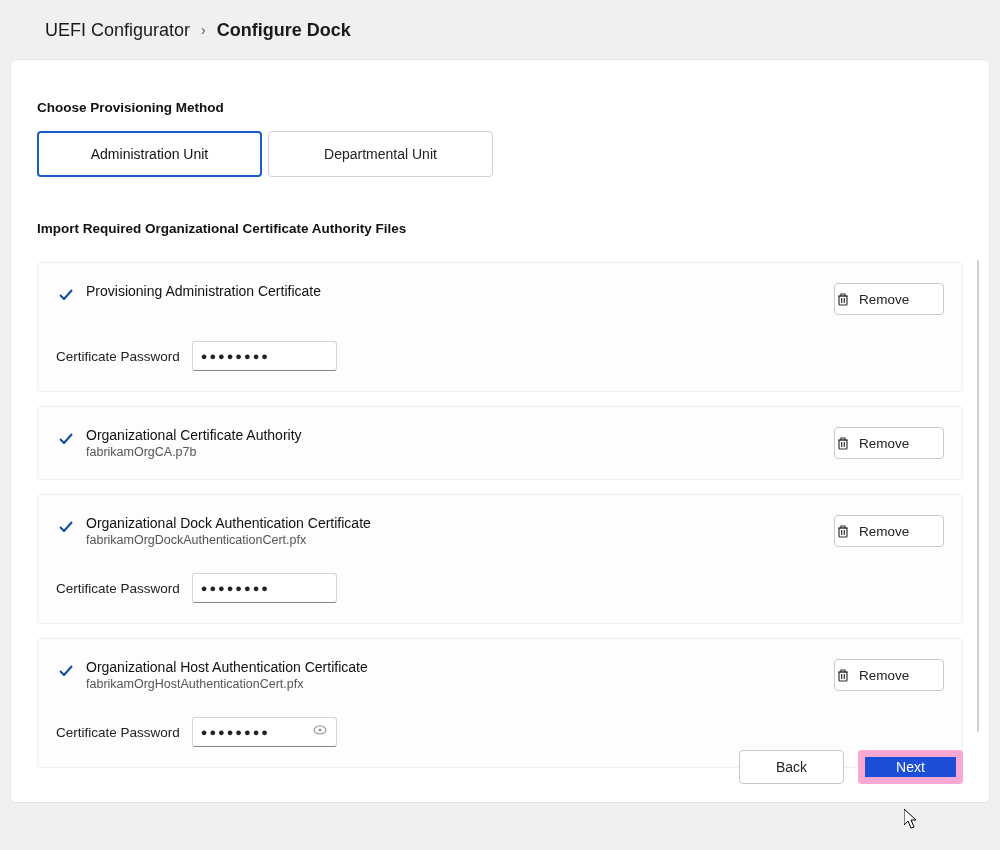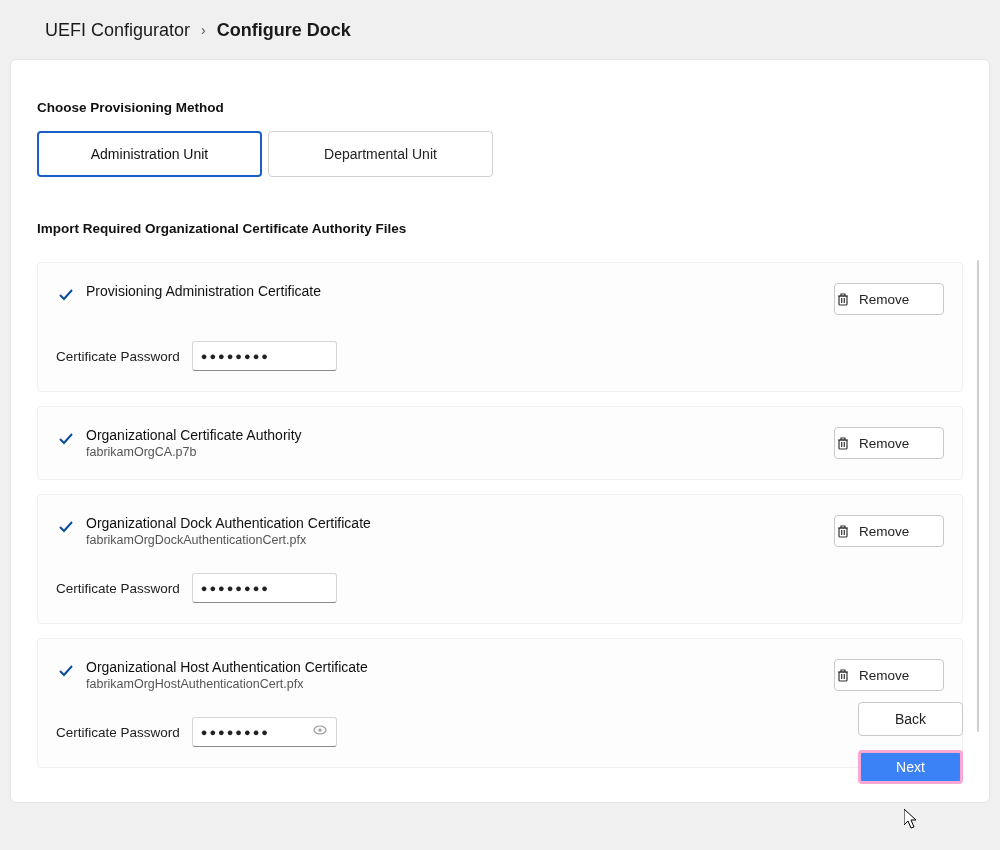--- a/index.html
+++ b/index.html
@@ -64,29 +64,29 @@
     border-radius: 3px;
     padding: 0 8px;
     display: flex; align-items: center; justify-content: space-between;
     background: #fff;
   }
   .pw-dots { letter-spacing: 2px; font-size: 11px; color: #222; }
   .eye { opacity: .6; }
 
   .footer {
     position: absolute; right: 26px; bottom: 18px;
-    display: flex; gap: 14px; flex-direction: column;
+    display: flex; gap: 14px;
   }
   .btn {
     width: 105px; height: 34px; border-radius: 4px;
     font-size: 14px; display: flex; align-items: center; justify-content: center;
     cursor: pointer;
   }
   .btn.secondary { background: #fff; border: 1px solid #c9c9c9; color: #222; }
-  .btn.primary   { background: #3b82f6; border: 3px solid #f9a8d4; color: #fff; }
+  .btn.primary   { background: #1d4ed8; border: 7px solid #f9a8d4; color: #fff; }
 
   .vscroll {
     position: absolute; top: 200px; right: 10px; bottom: 70px;
     width: 2px; background: #cfcfcf; border-radius: 2px;
   }
 
   .cursor {
     position: absolute; width: 16px; height: 22px;
     pointer-events: none;
   }

